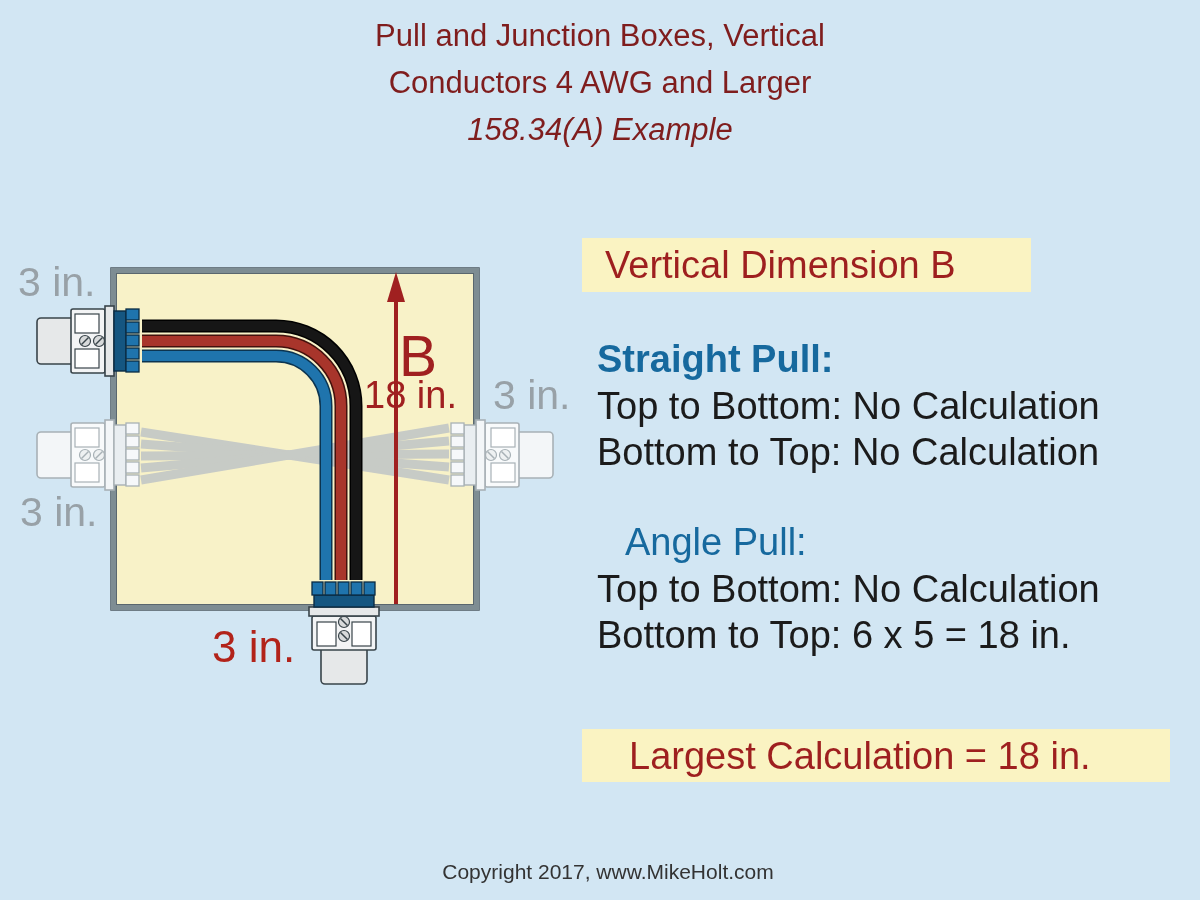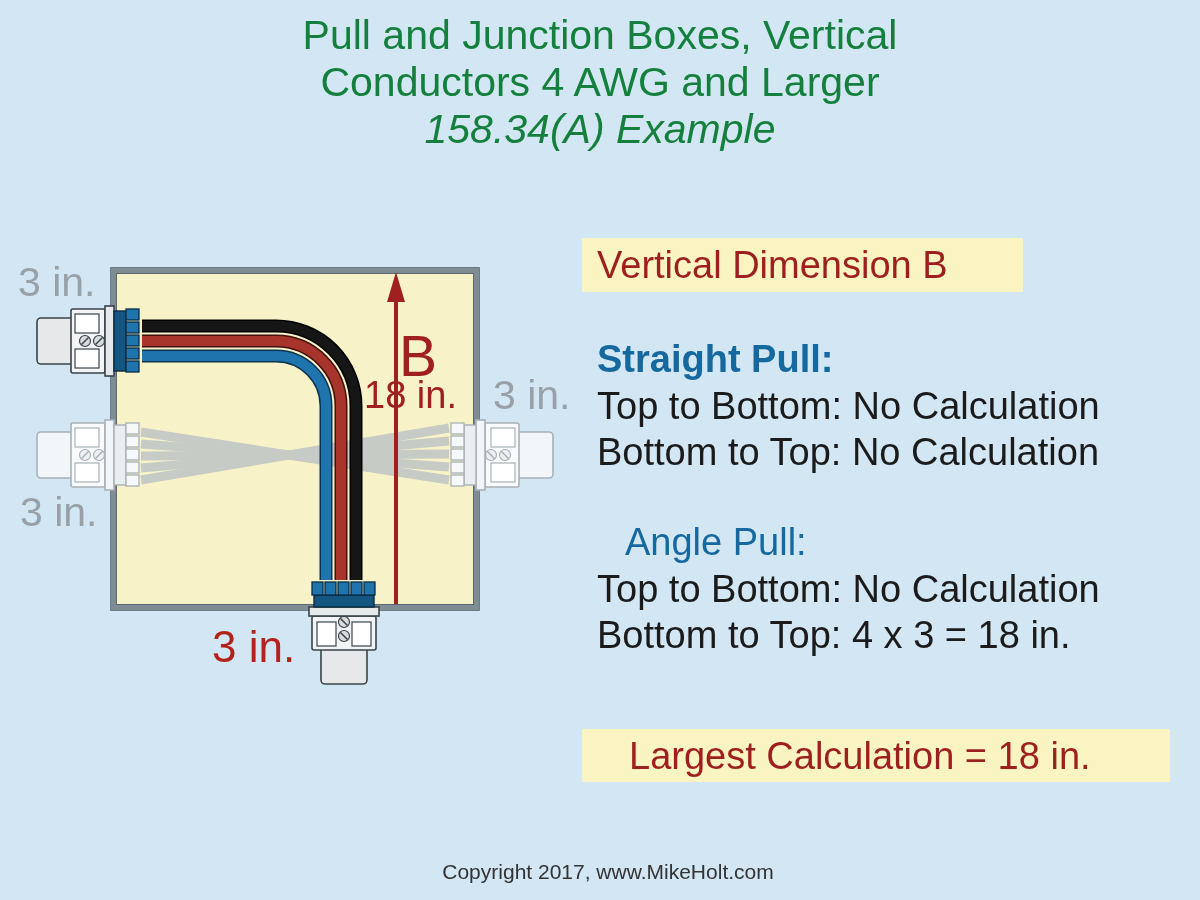--- a/index.html
+++ b/index.html
@@ -6,21 +6,21 @@
   body{
     width:1200px;height:900px;position:relative;overflow:hidden;
     background:#d2e6f3;
     font-family:"Liberation Sans","DejaVu Sans",sans-serif;
     color:#1b1b1b;
   }
   .abs{position:absolute;white-space:nowrap;}
 
   
   .title-block{left:0;top:12px;width:1200px;text-align:center;
-    font-size:41px;line-height:47px;color:#15803d;}
+    font-size:31px;line-height:47px;color:#7f1d1d;}
   .title-line3{font-style:italic;}
 
   
   .lbl-gray{font-size:41px;color:#98a1a7;}
   .lbl-red-bottom{font-size:44px;color:#b2231a;}
   .dim-letter{font-size:57px;color:#a02020;}
   .dim-value{font-size:38px;color:#a02020;}
 
   
   .hl{background:#faf3c2;}
@@ -107,29 +107,29 @@
   <use href="#connector" transform="translate(344,608) rotate(-90)" class="conn-active"></use>
 </svg>
 
 <span class="abs lbl-gray" style="left:18px;top:259px;">3 in.</span>
 <span class="abs lbl-gray" style="left:20px;top:489px;">3 in.</span>
 <span class="abs lbl-gray" style="left:493px;top:372px;">3 in.</span>
 <span class="abs lbl-red-bottom" style="left:212px;top:622px;">3 in.</span>
 <span class="abs dim-letter" style="left:399px;top:323px;">B</span>
 <span class="abs dim-value" style="left:364px;top:374px;">18 in.</span>
 
-<div class="abs hl" style="left:582px;top:238px;width:441px;height:54px;">
+<div class="abs hl" style="left:582px;top:238px;width:441px;height:54px;padding-left:8px;">
   <div class="hl-text">Vertical Dimension B</div>
 </div>
 
 <span class="abs info-blue" style="left:597px;top:338px;font-weight:bold;">Straight Pull:</span>
 <span class="abs info-black" style="left:597px;top:385px;">Top to Bottom: No Calculation</span>
 <span class="abs info-black" style="left:597px;top:431px;">Bottom to Top: No Calculation</span>
 
 <span class="abs info-blue" style="left:625px;top:521px;">Angle Pull:</span>
 <span class="abs info-black" style="left:597px;top:568px;">Top to Bottom: No Calculation</span>
-<span class="abs info-black" style="left:597px;top:614px;">Bottom to Top: 4 x 3 = 18 in.</span>
+<span class="abs info-black" style="left:597px;top:614px;">Bottom to Top: 6 x 5 = 18 in.</span>
 
 <div class="abs hl" style="left:582px;top:729px;width:556px;height:53px;padding-left:32px;">
   <div class="hl-text">Largest Calculation = 18 in.</div>
 </div>
 
 <div class="abs copyright">Copyright 2017, www.MikeHolt.com</div>
 
 </body></html>

